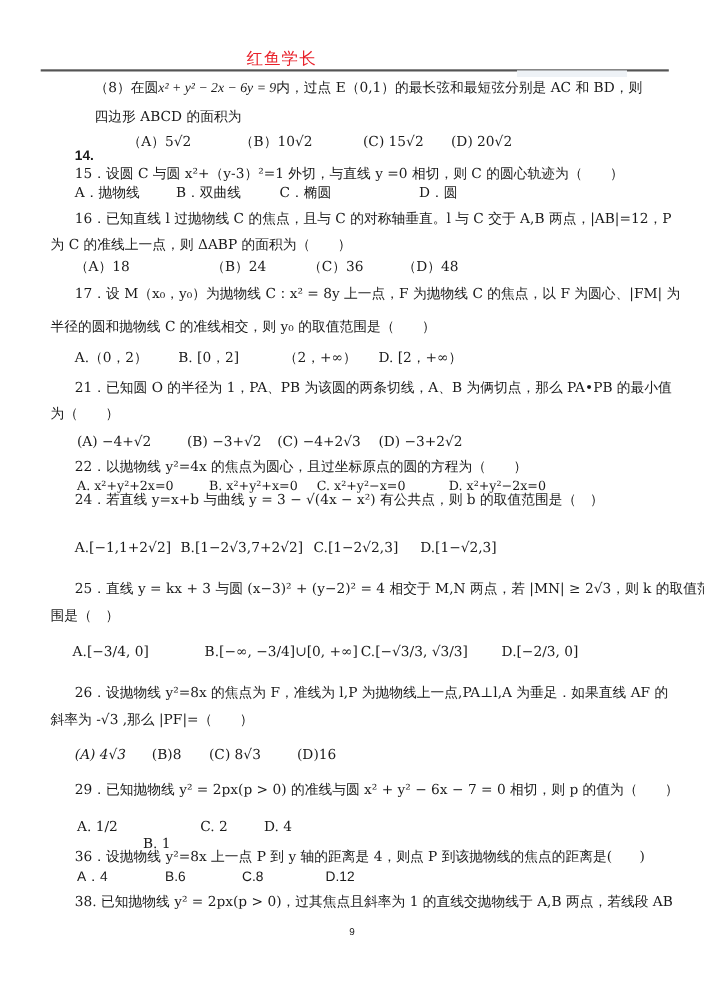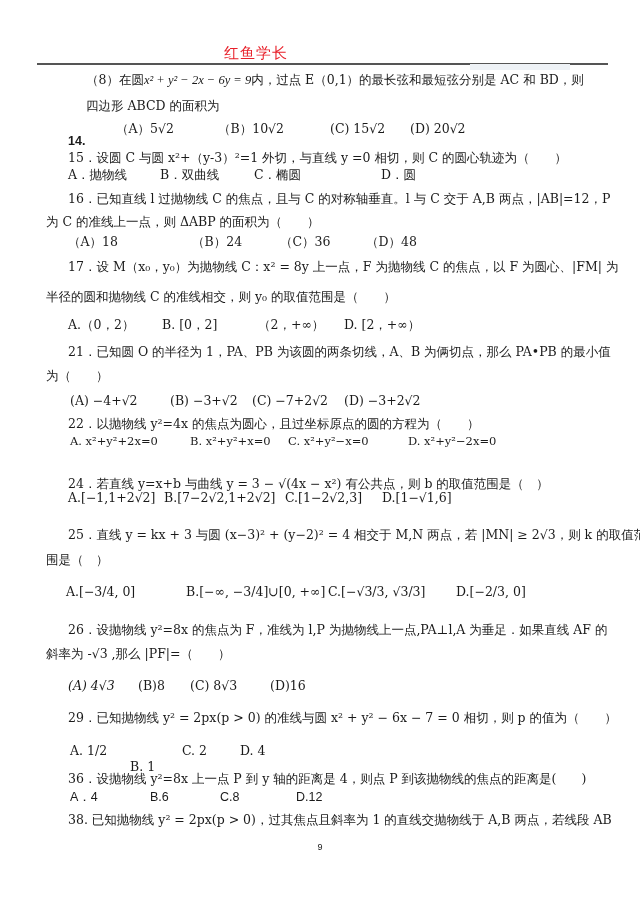--- a/index.html
+++ b/index.html
@@ -48,34 +48,34 @@
 <div class="abs t" style="left:46px; top:289px;">半径的圆和抛物线 C 的准线相交，则 y₀ 的取值范围是（　　）</div>
 <div class="abs t" style="left:68px; top:317px;">A.（0，2）</div>
 <div class="abs t" style="left:162px; top:317px;">B. [0，2]</div>
 <div class="abs t" style="left:258px; top:317px;">（2，+∞）</div>
 <div class="abs t" style="left:344px; top:317px;">D. [2，+∞）</div>
 
 <div class="abs t" style="left:68px; top:344px;text-align:center;">21．已知圆 O 的半径为 1，PA、PB 为该圆的两条切线，A、B 为俩切点，那么 PA•PB 的最小值</div>
 <div class="abs t" style="left:46px; top:368px;">为（　　）</div>
 <div class="abs t" style="left:70px; top:393px;">(A) −4+√2</div>
 <div class="abs t" style="left:170px; top:393px;">(B) −3+√2</div>
-<div class="abs t" style="left:252px; top:393px;">(C) −7+2√2</div>
+<div class="abs t" style="left:252px; top:393px;">(C) −4+2√3</div>
 <div class="abs t" style="left:344px; top:393px;">(D) −3+2√2</div>
 
 <div class="abs t" style="left:68px; top:416px;">22．以抛物线 y²=4x 的焦点为圆心，且过坐标原点的圆的方程为（　　）</div>
 <div class="abs t" style="left:70px; top:433px; font-size:11.5px;">A. x²+y²+2x=0</div>
 <div class="abs t" style="left:190px; top:433px; font-size:11.5px;">B. x²+y²+x=0</div>
 <div class="abs t" style="left:288px; top:433px; font-size:11.5px;">C. x²+y²−x=0</div>
 <div class="abs t" style="left:408px; top:433px; font-size:11.5px;">D. x²+y²−2x=0</div>
 
-<div class="abs t" style="left:68px; top:476px;">24．若直线 y=x+b 与曲线 y = 3 − √(4x − x²) 有公共点，则 b 的取值范围是（　）</div>
+<div class="abs t" style="left:68px; top:446px;">24．若直线 y=x+b 与曲线 y = 3 − √(4x − x²) 有公共点，则 b 的取值范围是（　）</div>
 <div class="abs t" style="left:68px; top:490px;">A.[−1,1+2√2]</div>
-<div class="abs t" style="left:164px; top:490px;">B.[7−2√2,1+2√2]</div>
+<div class="abs t" style="left:164px; top:490px;">B.[1−2√3,7+2√2]</div>
 <div class="abs t" style="left:285px; top:490px;">C.[1−2√2,3]</div>
-<div class="abs t" style="left:382px; top:490px;">D.[1−√1,6]</div>
+<div class="abs t" style="left:382px; top:490px;">D.[1−√2,3]</div>
 
 <div class="abs t" style="left:68px; top:527px;">25．直线 y = kx + 3 与圆 (x−3)² + (y−2)² = 4 相交于 M,N 两点，若 |MN| ≥ 2√3，则 k 的取值范</div>
 <div class="abs t" style="left:46px; top:552px;">围是（　）</div>
 <div class="abs t" style="left:66px; top:584px;">A.[−3/4, 0]</div>
 <div class="abs t" style="left:186px; top:584px;">B.[−∞, −3/4]∪[0, +∞]</div>
 <div class="abs t" style="left:328px; top:584px;">C.[−√3/3, √3/3]</div>
 <div class="abs t" style="left:456px; top:584px;">D.[−2/3, 0]</div>
 
 <div class="abs t" style="left:68px; top:622px;">26．设抛物线 y²=8x 的焦点为 F，准线为 l,P 为抛物线上一点,PA⊥l,A 为垂足．如果直线 AF 的</div>
 <div class="abs t" style="left:46px; top:646px;">斜率为 -√3 ,那么 |PF|=（　　）</div>

